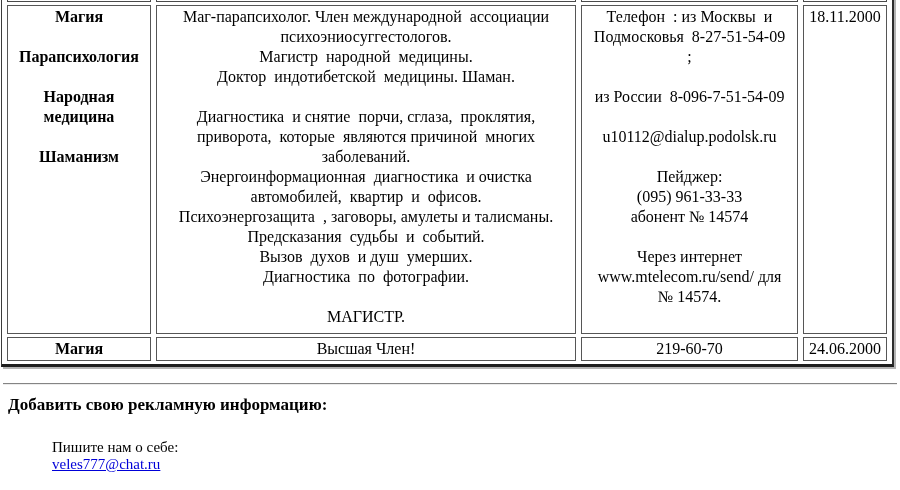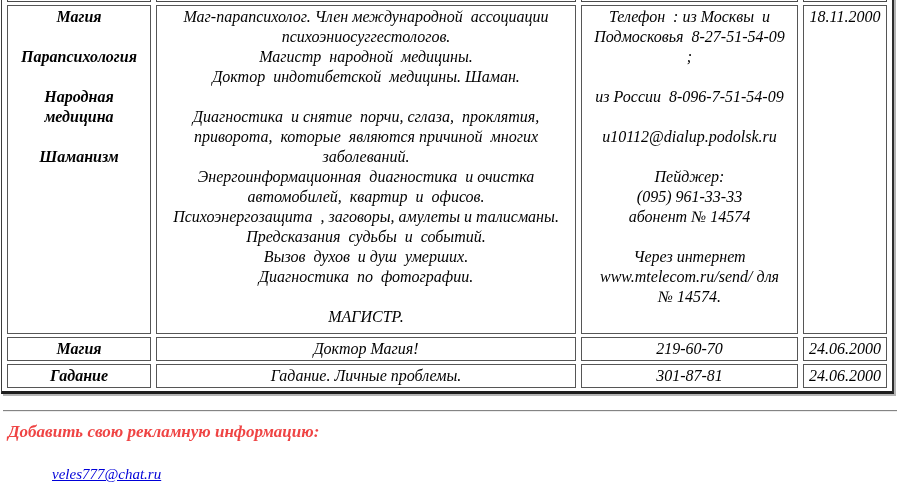--- a/index.html
+++ b/index.html
@@ -8,21 +8,20 @@
     background: #ffffff;
   }
   .viewport {
     position: relative;
     width: 900px;
     height: 490px;
     overflow: hidden;
     background: #ffffff;
     font-family: "Liberation Serif", "DejaVu Serif", serif;
     color: #000000;
-    font-style: italic;
   }
   
   table.ads {
     margin-left: 1px;
     margin-top: -22px;
     width: 893px;
     table-layout: fixed;
     border-collapse: separate;
     border-spacing: 5px 3px;
     border-top: 1px solid #2e2e2e;
@@ -59,21 +58,21 @@
     margin: 16px 3px 0 3px;
     border: 0;
     border-top: 1px solid #848484;
     border-bottom: 1px solid #ececec;
     height: 0;
   }
   .add-info {
     margin: 10px 0 0 8px;
     font-size: 17px;
     font-weight: bold;
-    color: #ef4444;
+    color: #000000;
   }
   .write-us {
     margin: 24px 0 0 52px;
     font-size: 15px;
     line-height: 17px;
   }
   .write-us a {
     color: #0000d8;
     text-decoration: underline;
     cursor: pointer;
@@ -135,34 +134,29 @@
 (095) 961-33-33
 абонент № 14574
 
 Через интернет
 www.mtelecom.ru/send/ для
 № 14574.</td>
         <td>18.11.2000</td>
       </tr>
       <tr>
         <td class="cat">Магия</td>
-        <td>Доктор Магия!</td>
+        <td>Высшая Член!</td>
         <td>219-60-70</td>
-        <td>24.06.2000</td>
-      </tr>
-      <tr>
-        <td class="cat">Гадание</td>
-        <td>Гадание. Личные проблемы.</td>
-        <td>301-87-81</td>
         <td>24.06.2000</td>
       </tr>
     </tbody>
   </table>
 
   <hr class="divider">
 
   <div class="add-info">Добавить свою рекламную информацию:</div>
 
   <div class="write-us">
+    <div>Пишите нам о себе:</div>
     <a href="#">veles777@chat.ru</a>
   </div>
 
 </div>
 
 </body></html>

